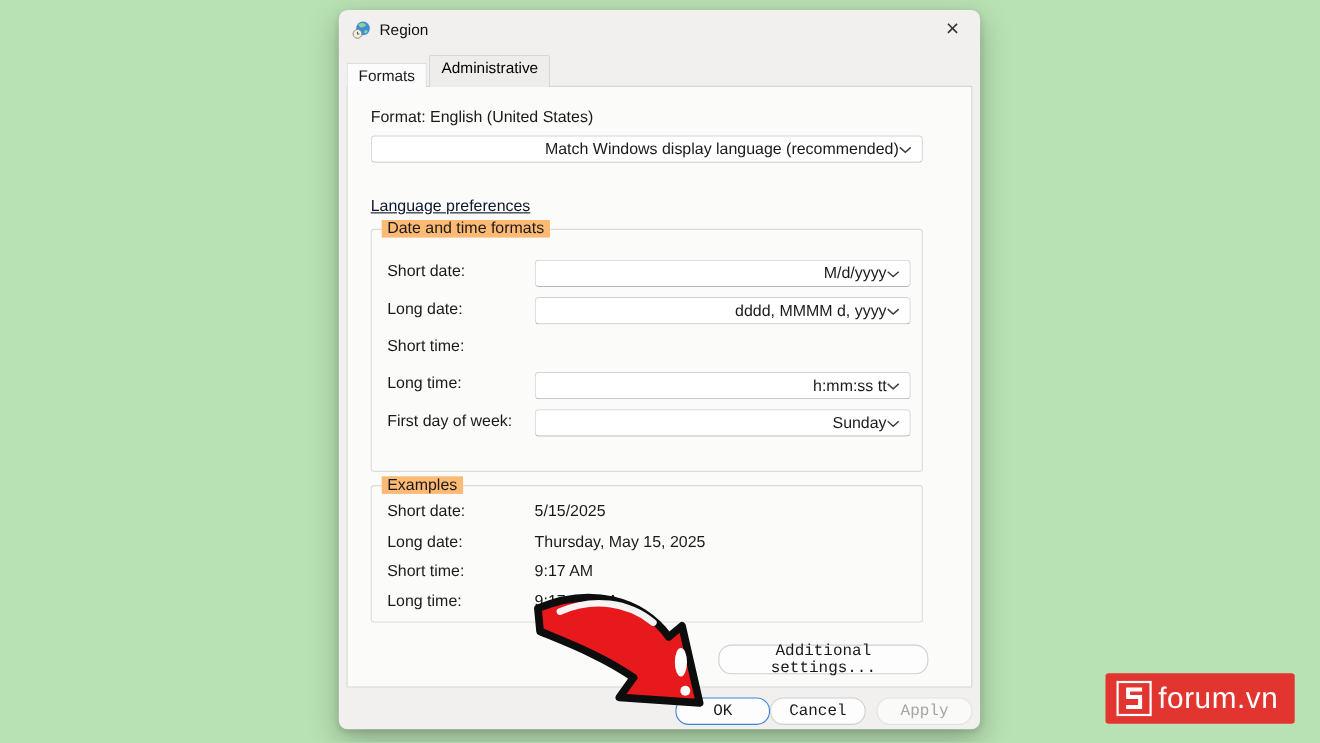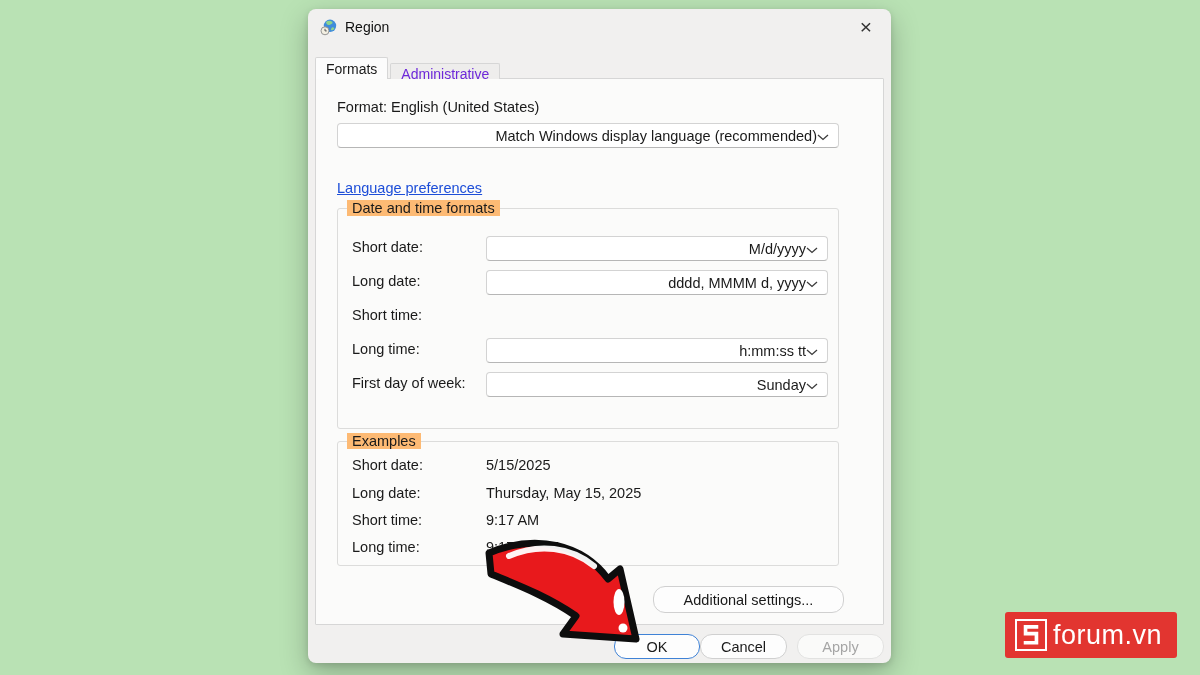--- a/index.html
+++ b/index.html
@@ -23,38 +23,38 @@
   .close-btn {
     position:absolute; right:6px; top:2px; width:38px; height:32px;
     display:flex; align-items:center; justify-content:center;
     font-size:21px; color:#333; border-radius:5px; cursor:default;
   }
 
   
   .tab-strip { position:absolute; left:7px; top:48px; height:22px; display:flex; align-items:flex-end; z-index:3; }
   .tab { font-size:14px; border:1px solid #d6d6d6; border-bottom:none; border-radius:2px 2px 0 0; }
   .tab.active { background:#fcfcfc; padding:3px 10px 4px 10px; height:22px; z-index:4; }
-  .tab.inactive { background:#eeedec; padding:2px 10px 2px 10px; height:16px; margin-left:2px; color:#6d28d9; }
+  .tab.inactive { background:#eeedec; padding:2px 10px 2px 10px; height:29px; margin-left:2px; color:#000000; }
 
   .tab-page {
     position:absolute; left:7px; top:69px; width:569px; height:547px;
     background:#fbfbfa; border:1px solid #d6d6d6; border-radius:1px;
   }
 
   
   .format-label { position:absolute; left:21px; top:20px; font-size:14.5px; }
   .combo {
     background:#fff; border:1px solid #d3d3d3; border-bottom-color:#b6b6b6;
     border-radius:4px; height:25px; display:flex; align-items:center;
     justify-content:flex-end; padding:0 9px; font-size:14.5px;
   }
   .combo-main { position:absolute; left:21px; top:44px; width:502px; }
   .link {
     position:absolute; left:21px; top:101px; font-size:14.5px;
-    color:#1d4ed8; text-decoration:underline; cursor:pointer;
+    color:#0f172a; text-decoration:underline; cursor:pointer;
   }
 
   .groupbox {
     position:absolute; border:1px solid #dcdcdb; border-radius:3px; background:transparent;
   }
   .groupbox-title {
     position:absolute; top:-9px; left:9px; background:#fdba74; padding:0 5px; font-size:14.5px;
   }
   .gb-datetime { left:21px; top:129px; width:502px; height:221px; }
   .gb-examples { left:21px; top:362px; width:502px; height:125px; }
@@ -62,21 +62,21 @@
   .field-row { position:absolute; left:0; width:100%; height:25px; }
   .field-row .flabel { position:absolute; left:14px; top:3px; font-size:14.5px; }
   .field-row .fcombo { position:absolute; left:148px; top:0; width:342px; }
 
   .ex-row { position:absolute; left:0; width:100%; height:20px; }
   .ex-row .flabel { position:absolute; left:14px; top:0; font-size:14.5px; }
   .ex-row .fvalue { position:absolute; left:148px; top:0; font-size:14.5px; }
 
   .btn {
     background:#fdfdfd; border:1px solid #d0d0d0; border-radius:12px;
-    font-size:14.5px; font-family:Liberation Sans, sans-serif;
+    font-size:14.5px; font-family:Liberation Mono, monospace;
     display:flex; align-items:center; justify-content:center; cursor:default; color:#1a1a1a;
   }
   .btn-additional { position:absolute; left:337px; top:507px; width:191px; height:27px; }
 
   .btn-ok     { position:absolute; left:306px; top:625px; width:86px; height:25px; border:1.5px solid #3f82d6; }
   .btn-cancel { position:absolute; left:392px; top:625px; width:87px; height:25px; }
   .btn-apply  { position:absolute; left:489px; top:625px; width:87px; height:25px;
                 color:#a5a5a5; background:#fafaf9; border-color:#e2e2e1; }
 
   

